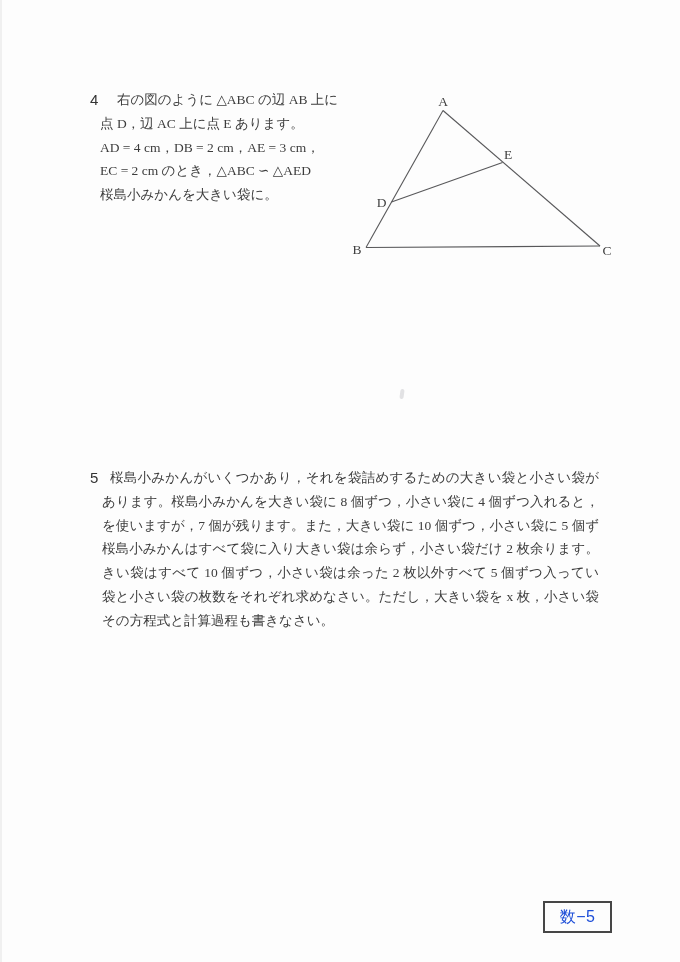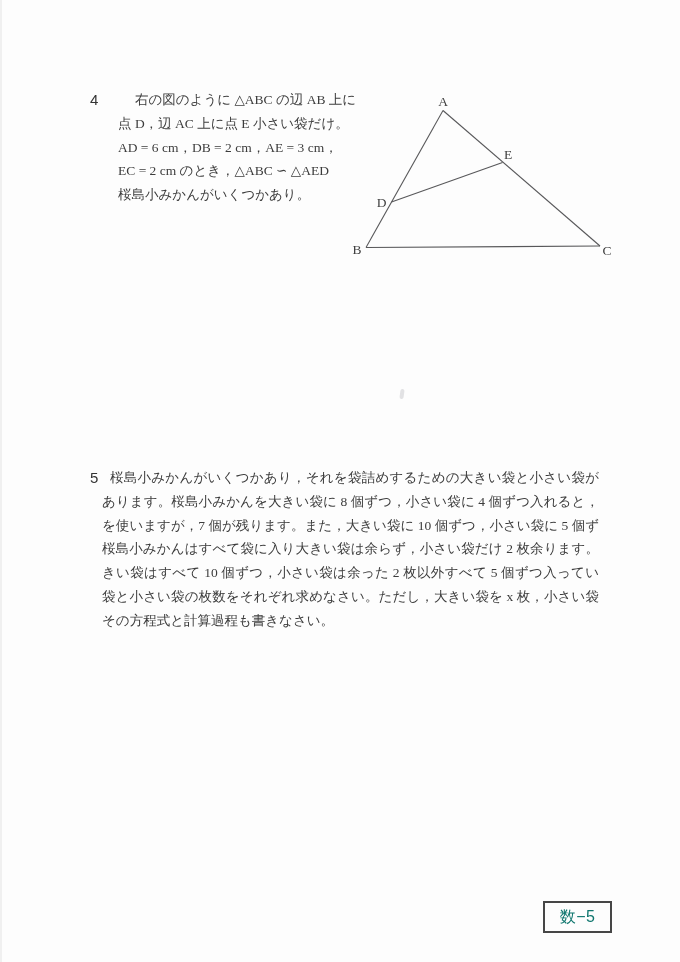--- a/index.html
+++ b/index.html
@@ -31,21 +31,21 @@
     line-height: 23.75px;
     color: #333333;
   }
   .pline {
     font-size: 13.5px;
     line-height: 23.75px;
     height: 23.75px;
   }
   
   .p4 { left: 90px; top: 88px; width: 260px; }
-  .p4 .ptext { margin-left: 28px; }
+  .p4 .ptext { margin-left: 10px; }
   .p4 .pline { white-space: nowrap; }
   .p4 .pline:first-child { text-indent: 17px; }
   
   .p5 { left: 90px; top: 466px; width: 512px; }
   .p5 .ptext { margin-left: 12px; width: 497px; }
   .p5 .pline {
     text-align: justify;
     text-align-last: justify;
     overflow: hidden;
   }
@@ -70,21 +70,21 @@
     box-sizing: border-box;
     border: 2px solid #464646;
     background: #fdfdfd;
     display: flex;
     align-items: center;
     justify-content: center;
   }
   .page-label-box span {
     font-family: "Liberation Sans", "DejaVu Sans", sans-serif;
     font-size: 16px;
-    color: #0f766e;
+    color: #1d4ed8;
     letter-spacing: 0.5px;
   }
   .speck {
     position: absolute;
     left: 400px; top: 389px;
     width: 4px; height: 10px;
     background: #e2e2e4;
     border-radius: 2px;
     transform: rotate(8deg);
   }
@@ -92,24 +92,24 @@
 </head>
 <body>
 
 <div class="paper">
   <div class="edge-shadow"></div>
 
   <section class="problem p4">
     <span class="pnum">4</span>
     <div class="ptext">
       <div class="pline">右の図のように △ABC の辺 AB 上に</div>
-      <div class="pline">点 D，辺 AC 上に点 E 小さい袋だけ。</div>
-      <div class="pline">AD = 6 cm，DB = 2 cm，AE = 3 cm，</div>
+      <div class="pline">点 D，辺 AC 上に点 E あります。</div>
+      <div class="pline">AD = 4 cm，DB = 2 cm，AE = 3 cm，</div>
       <div class="pline">EC = 2 cm のとき，△ABC ∽ △AED</div>
-      <div class="pline">桜島小みかんがいくつかあり。</div>
+      <div class="pline">桜島小みかんを大きい袋に。</div>
     </div>
   </section>
 
   <svg class="diagram" viewBox="340 85 290 180" xmlns="http://www.w3.org/2000/svg">
     <line x1="443" y1="110.5" x2="366" y2="247.5"></line>
     <line x1="443" y1="110.5" x2="600" y2="246"></line>
     <line x1="366" y1="247.5" x2="600" y2="246"></line>
     <line x1="391.5" y1="202" x2="502.5" y2="162.5"></line>
     <text x="443" y="106" text-anchor="middle">A</text>
     <text x="357" y="254" text-anchor="middle">B</text>

